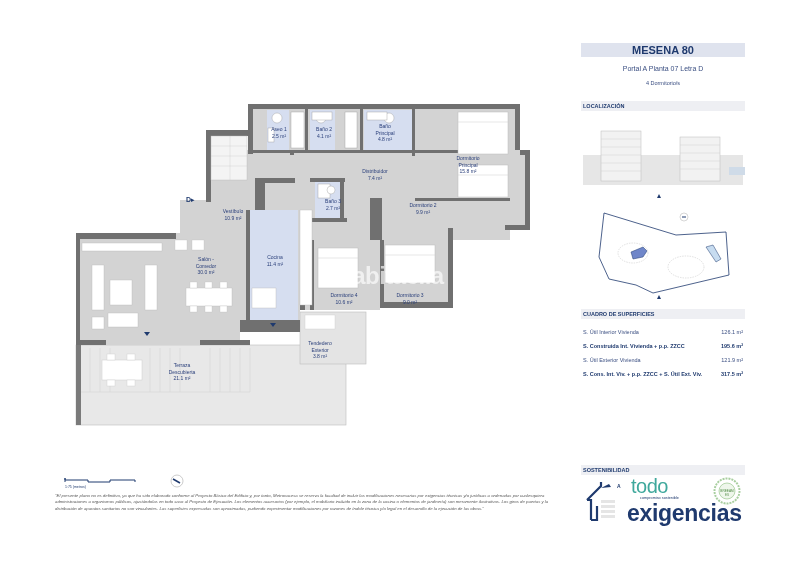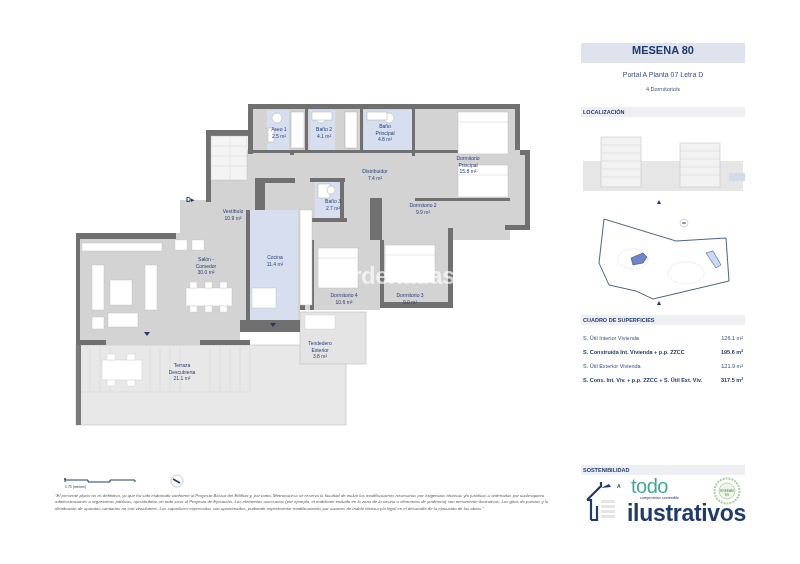--- a/index.html
+++ b/index.html
@@ -3,21 +3,21 @@
 <meta charset="utf-8">
 <style>
   html,body{margin:0;padding:0;background:#fff;}
   body{width:800px;height:564px;position:relative;overflow:hidden;font-family:"Liberation Sans","DejaVu Sans",sans-serif;color:#1f3a6e;}
   .abs{position:absolute;}
   .plan{position:absolute;left:0;top:0;width:570px;height:470px;}
   .room-label{position:absolute;font-size:5px;line-height:6.5px;text-align:center;color:#2a3f7a;white-space:pre-line;}
   .entry-d{position:absolute;left:186px;top:192px;font-size:11px;font-weight:bold;color:#1f3a6e;}
   .entry-d span{font-size:7px;}
   .side{position:absolute;left:581px;top:43px;width:164px;}
-  .title-bar{background:#dfe3ee;height:20px;text-align:center;font-weight:bold;font-size:11px;line-height:14px;color:#1f3a6e;}
+  .title-bar{background:#dfe3ee;height:14px;text-align:center;font-weight:bold;font-size:11px;line-height:14px;color:#1f3a6e;}
   .subtitle{text-align:center;font-size:7px;color:#3b4f82;margin-top:8px;}
   .dorms{text-align:center;font-size:5.5px;color:#3b4f82;margin-top:8px;}
   .sec-bar{background:#eeeff3;height:10px;font-size:5.5px;font-weight:bold;line-height:10px;padding-left:2px;color:#1f3a6e;}
   .surf-row{display:flex;justify-content:space-between;font-size:5.5px;color:#3b4f82;height:14px;line-height:14px;padding:0 2px;}
   .surf-row.bold{font-weight:bold;color:#1f3a6e;}
   .disclaimer{position:absolute;left:55px;top:493px;width:500px;font-size:4.3px;line-height:6.3px;font-style:italic;color:#555;}
   .scale-label{position:absolute;left:65px;top:485px;font-size:3.5px;color:#1f3a6e;}
 </style>
 </head>
 <body>
@@ -149,21 +149,21 @@
         <line x1="211" y1="156" x2="247" y2="156"></line>
       <line x1="211" y1="166" x2="247" y2="166"></line>
         <line x1="230" y1="136" x2="230" y2="180"></line>
     </g>
 
     <polygon points="144,332 150,332 147,336" fill="#1f3a6e"></polygon>
     <polygon points="270,323 276,323 273,327" fill="#1f3a6e"></polygon>
   </svg>
 
   
-  <div class="abs" style="left:338px;top:262px;font-size:24px;color:rgba(255,255,255,0.65);font-weight:bold;letter-spacing:-0.5px;">ordenadas</div>
+  <div class="abs" style="left:338px;top:262px;font-size:24px;color:rgba(255,255,255,0.65);font-weight:bold;letter-spacing:-0.5px;">habitaclia</div>
 
   
   <div class="entry-d"><span>D</span><span>▸</span></div>
 
   
   <div class="room-label" style="left:264px;top:126px;width:30px;">Aseo 1
 2.5 m²</div>
   <div class="room-label" style="left:309px;top:126px;width:30px;">Baño 2
 4.1 m²</div>
   <div class="room-label" style="left:370px;top:123px;width:30px;">Baño
@@ -285,13 +285,13 @@
 <div class="abs" style="left:631px;top:476px;font-size:20px;color:#3fa89c;letter-spacing:-0.5px;line-height:20px;"><span>todo</span></div>
 <div class="abs" style="left:640px;top:496px;font-size:3.8px;color:#1f3a6e;">compromiso sostenible</div>
 
 <svg class="abs" style="left:713px;top:477px;" width="28" height="28">
   <circle cx="14" cy="14" r="12.5" fill="#fff" stroke="#a9cfa0" stroke-width="2" stroke-dasharray="2 1"></circle>
   <circle cx="14" cy="14" r="8" fill="#eef6eb" stroke="#8cc07e" stroke-width="0.6"></circle>
   <text x="14" y="15" font-size="3.2" text-anchor="middle" fill="#4e8a43" font-family="Liberation Sans, sans-serif">BREEAM</text>
   <text x="14" y="19" font-size="3" text-anchor="middle" fill="#4e8a43" font-family="Liberation Sans, sans-serif">ES</text>
 </svg>
 
-<div class="abs" style="left:627px;top:500px;font-size:23px;font-weight:bold;color:#1f3a6e;letter-spacing:-0.3px;line-height:26px;">ilustrativos</div>
+<div class="abs" style="left:627px;top:500px;font-size:23px;font-weight:bold;color:#1f3a6e;letter-spacing:-0.3px;line-height:26px;">exigencias</div>
 
 </body></html>

